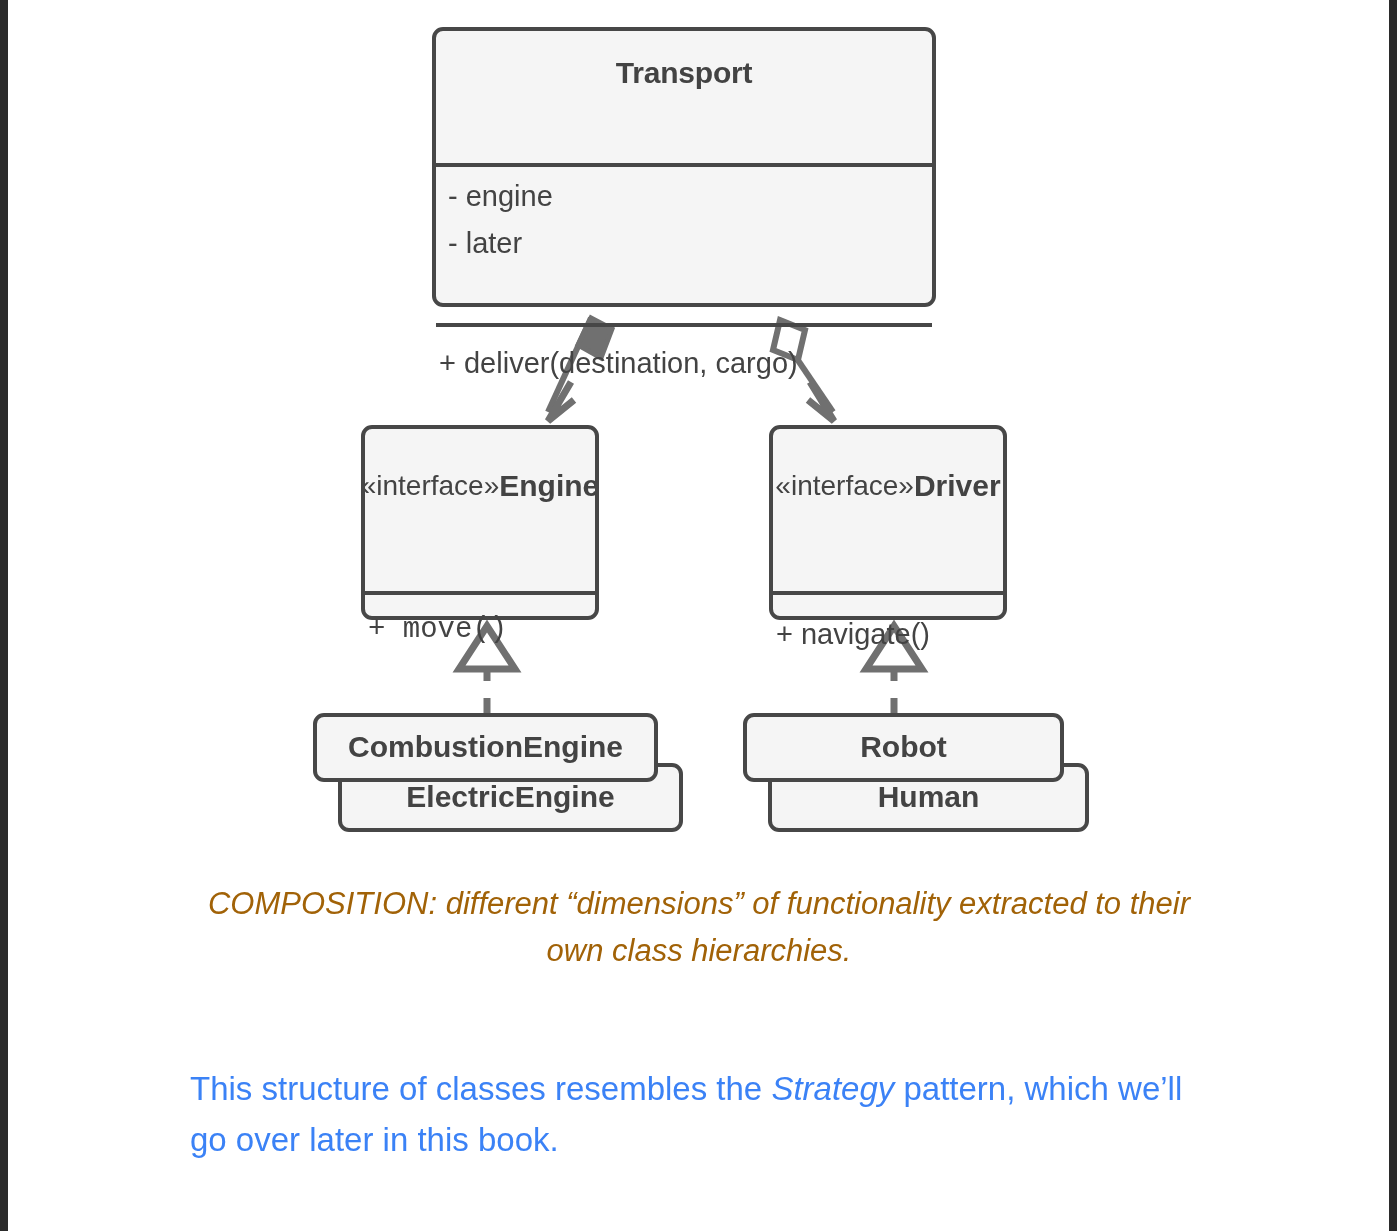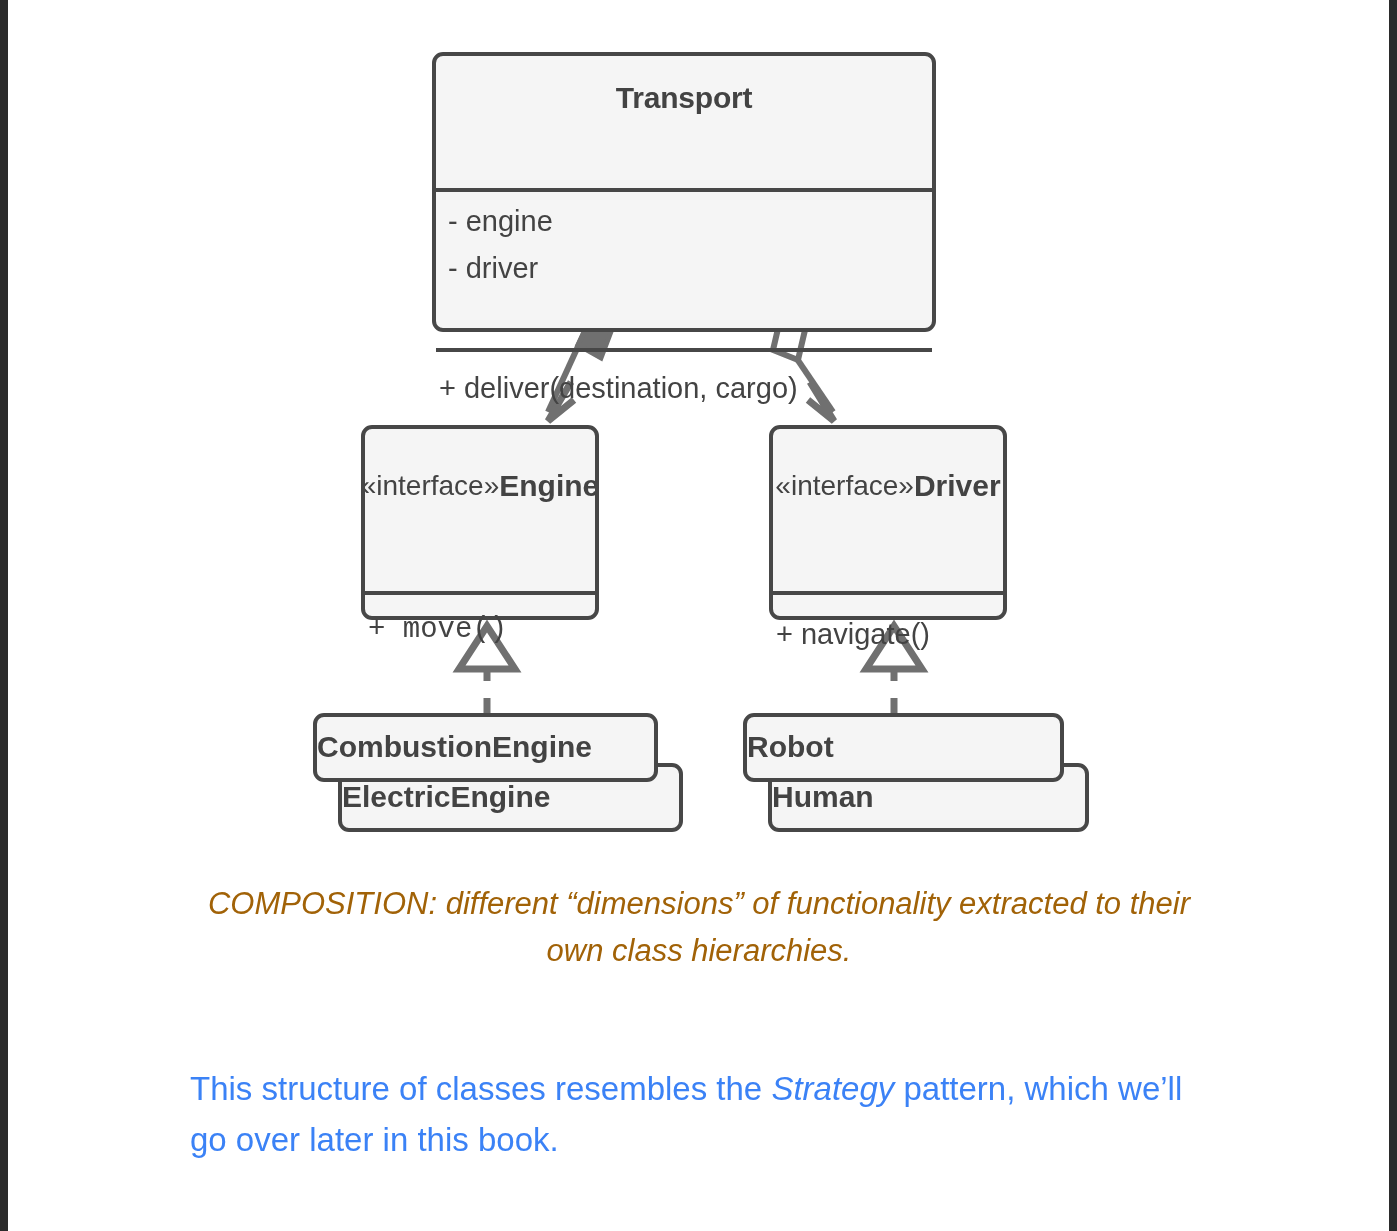--- a/index.html
+++ b/index.html
@@ -97,21 +97,21 @@
   .iface-stereotype {
     font-size: 28px;
     font-weight: normal;
   }
   .iface-name {
     font-size: 30px;
     font-weight: bold;
   }
 
   
-  #box-transport { left: 424px; top: 52px; width: 504px; height: 280px; }
+  #box-transport { left: 424px; top: 27px; width: 504px; height: 280px; }
   #box-transport .c1 { height: 84px; }
   #box-transport .c2 { height: 112px; }
   #box-transport .c3 { height: 76px; }
 
   
   #box-engine { left: 353px; top: 425px; width: 238px; height: 195px; }
   #box-engine .c1 { height: 114px; }
   #box-engine .c2 { height: 73px; font-family: Liberation Mono, monospace; }
 
   #box-driver { left: 761px; top: 425px; width: 238px; height: 195px; }
@@ -123,20 +123,21 @@
     left: 0;
     top: 0;
     z-index: 1;
   }
   .stack-front {
     z-index: 2;
   }
   .simple-class {
     display: flex;
     align-items: flex-start;
+    justify-content: center;
   }
   .simple-class .label {
     font-size: 30px;
     font-weight: bold;
     padding-top: 13px;
     white-space: nowrap;
   }
 
   #box-electricengine { left: 330px; top: 763px; width: 345px; height: 69px; }
   #box-combustionengine { left: 305px; top: 713px; width: 345px; height: 69px; }
@@ -203,21 +204,21 @@
       <g>
         <line x1="886" y1="713" x2="886" y2="662" stroke="#707070" stroke-width="7" stroke-dasharray="15,17"></line>
         <polygon points="886,626 914,669 858,669" fill="#ffffff" stroke="#707070" stroke-width="7" stroke-linejoin="miter"></polygon>
       </g>
     </svg>
 
     <div class="uml-box" id="box-transport">
       <div class="uml-compartment cmp-title c1">Transport</div>
       <div class="uml-compartment cmp-body c2">
         <div>- engine</div>
-        <div>- driver</div>
+        <div>- later</div>
       </div>
       <div class="uml-compartment cmp-ops c3">
         <span>+ deliver(destination, cargo)</span>
       </div>
     </div>
 
     <div class="uml-box" id="box-engine">
       <div class="uml-compartment cmp-iface c1">
         <div class="iface-stereotype">«interface»</div>
         <div class="iface-name">Engine</div>

